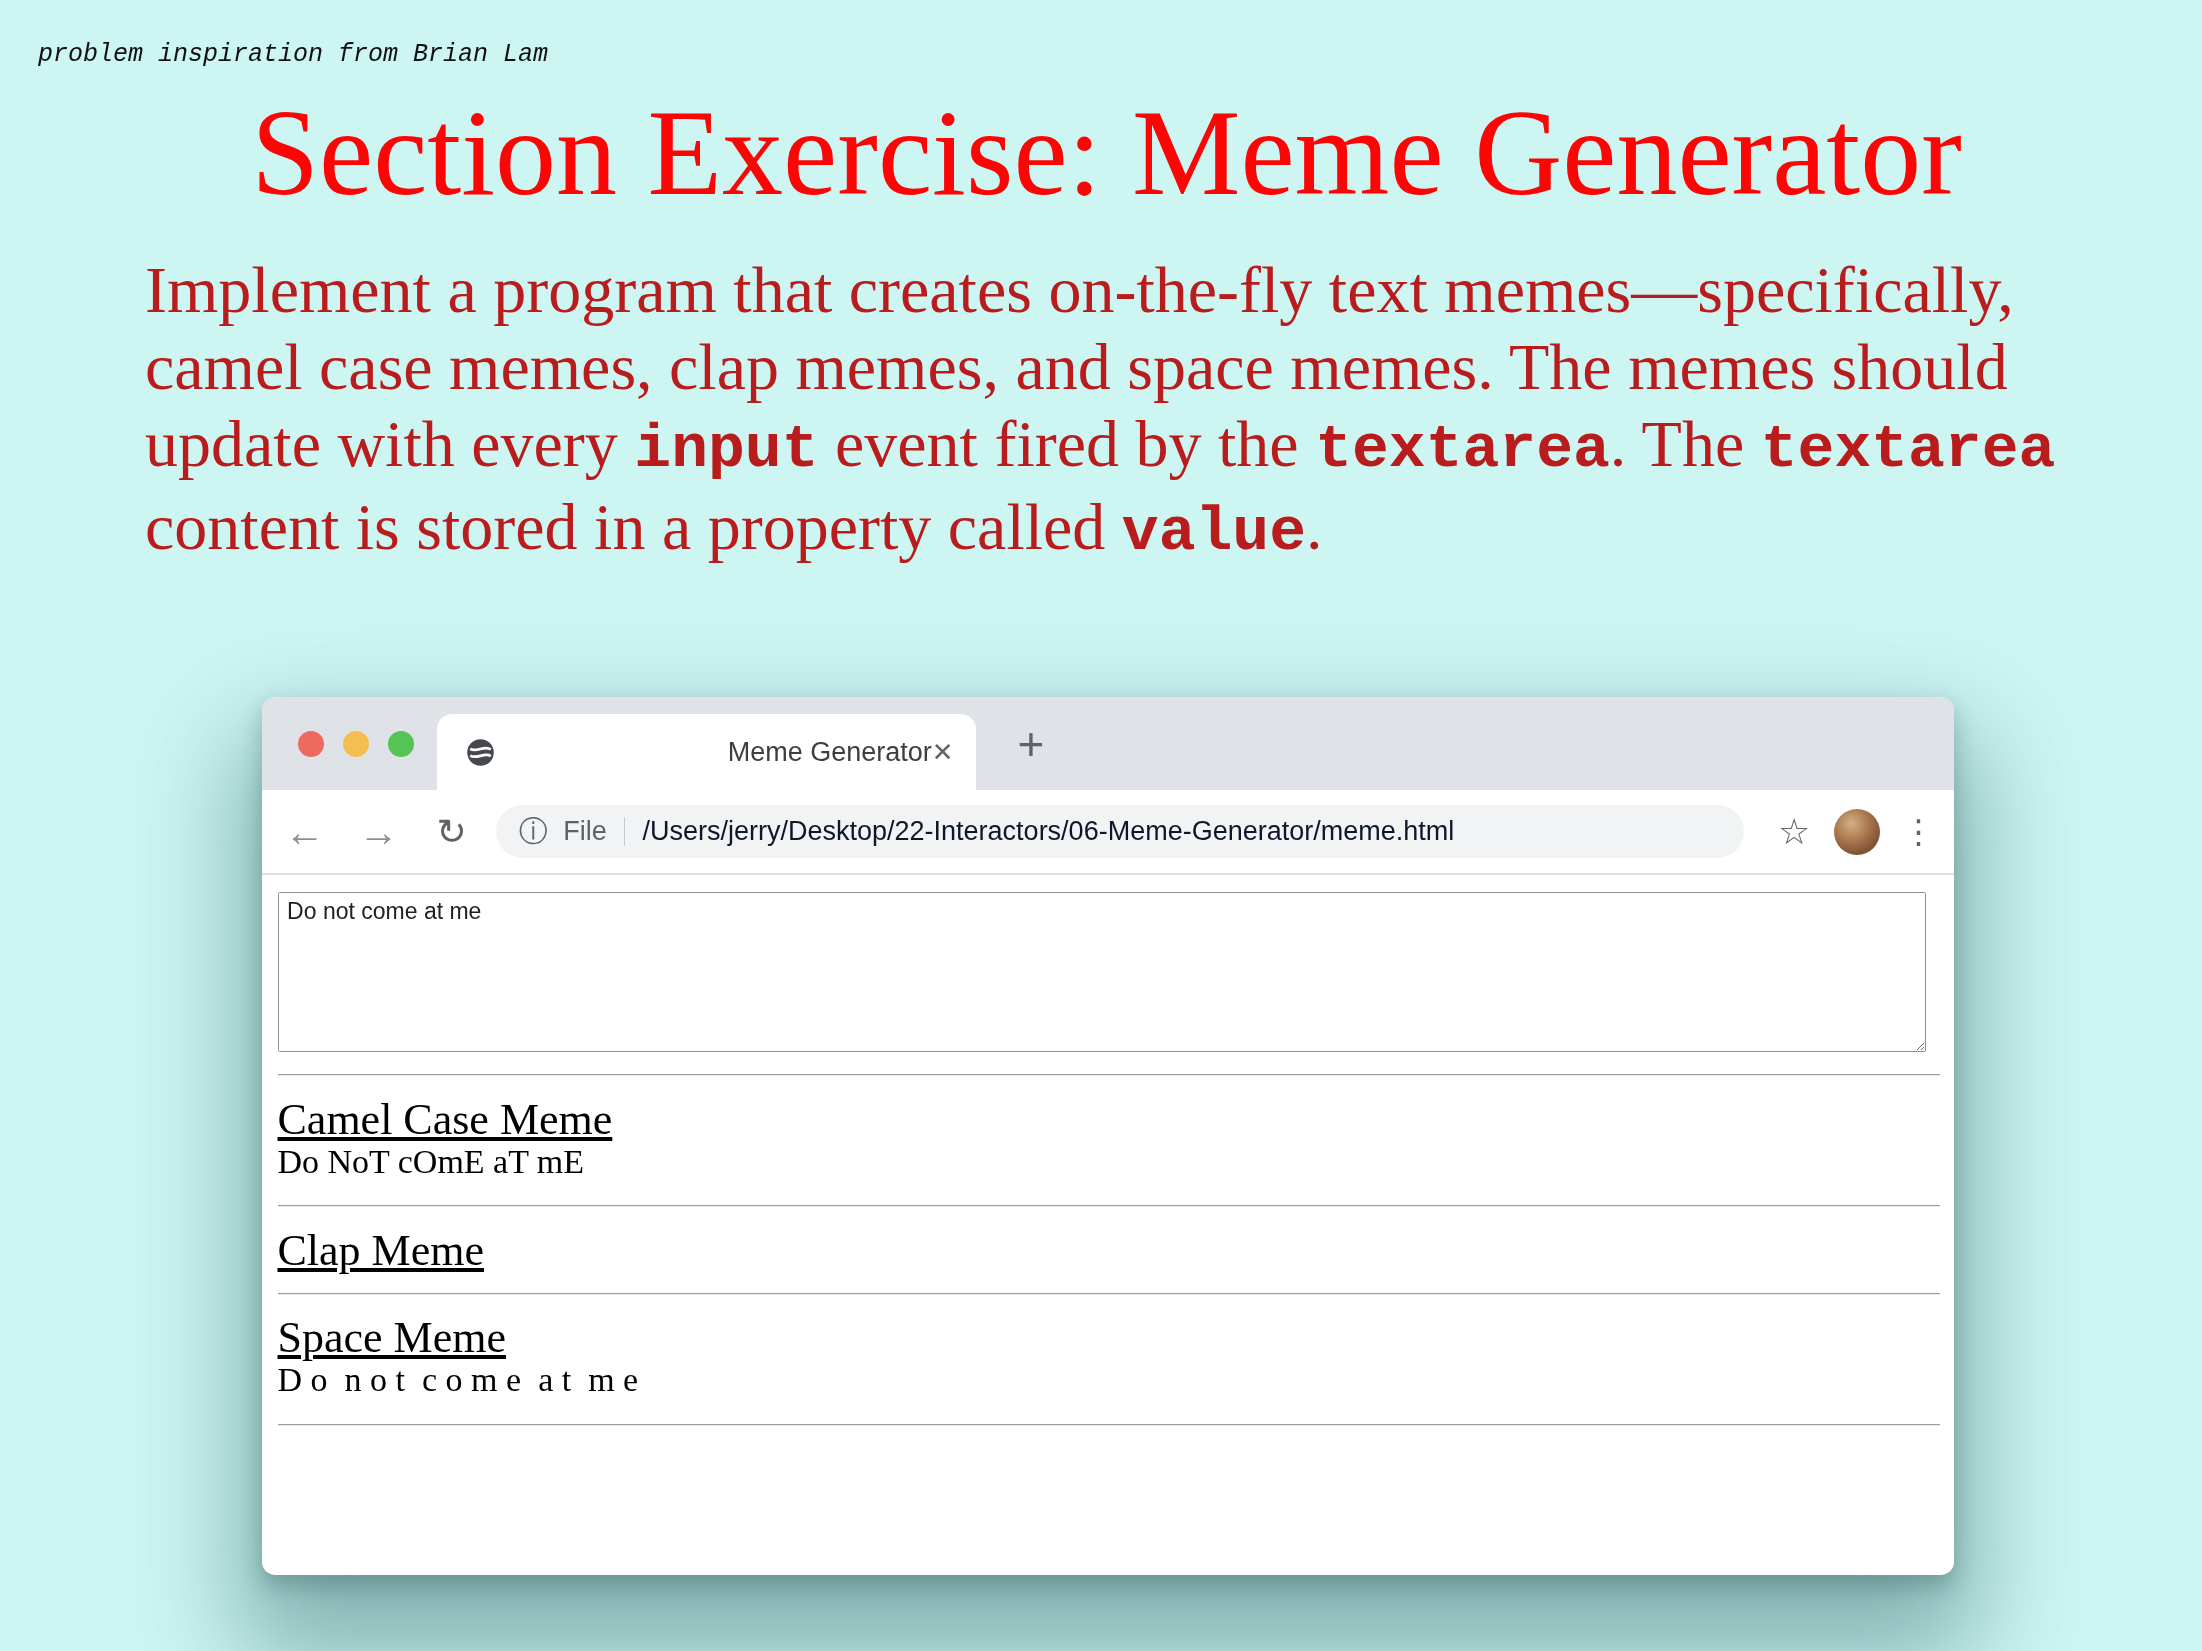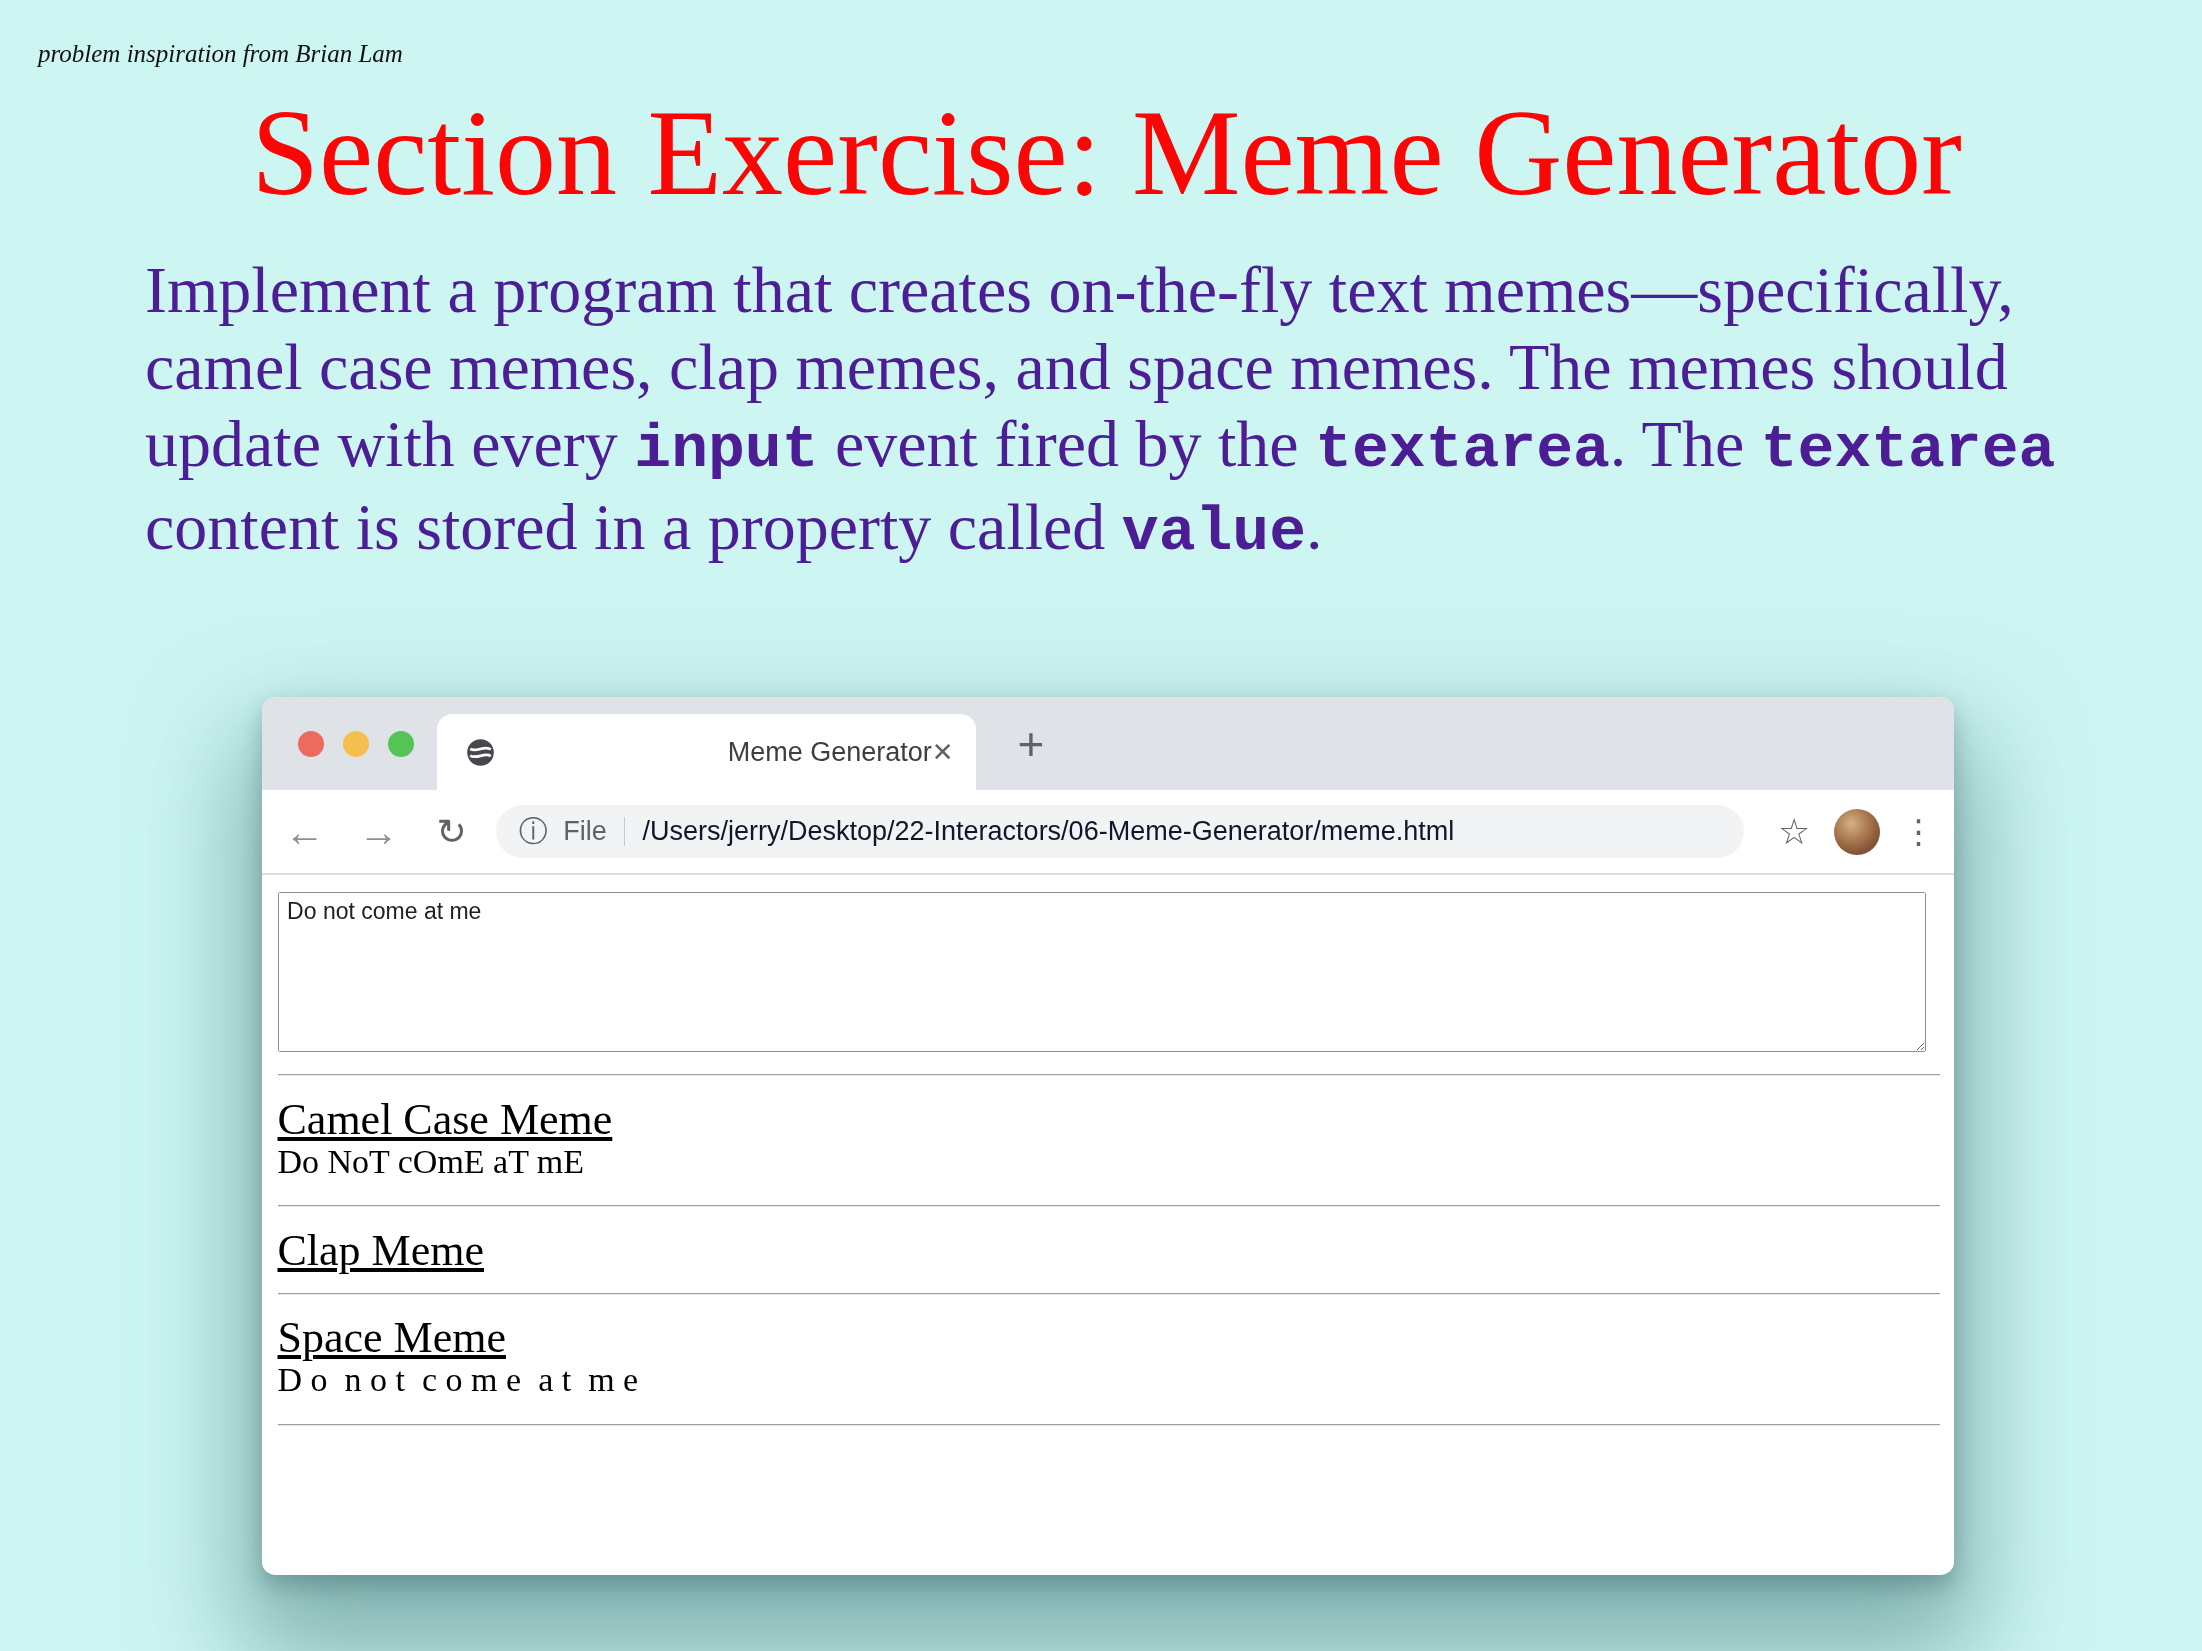--- a/index.html
+++ b/index.html
@@ -6,24 +6,24 @@
     --bg:#cdf6f3; --title_red:#fb0505; --tab_strip:#dfe2e6; --icon_gray:#5f6368;
     --chrome_text:#3c4043; --pill_bg:#f1f3f4; --tl_red:#ed6a5e; --tl_yellow:#f5bf4f;
     --tl_green:#56c454; --avatar_brown:#8a5a3a;
   }
   *{box-sizing:border-box;margin:0;padding:0;}
   html,body{width:2203px;height:1652px;}
   body{background:var(--bg);font-family:"Liberation Sans","DejaVu Sans",sans-serif;overflow:hidden;}
   .slide{position:relative;width:2203px;height:1652px;background:var(--bg);}
 
   .credit{position:absolute;left:38px;top:40px;font-style:italic;font-size:25px;color:#111;
-    font-family:Liberation Serif, serif;}
+    font-family:Liberation Mono, monospace;}
   .title{position:absolute;top:89px;left:5px;width:100%;text-align:center;color:var(--title_red);
     font-family:"Liberation Serif","DejaVu Serif",serif;font-size:122px;line-height:1.05;font-weight:400;}
-  .intro{position:absolute;top:251px;left:145px;width:1979px;color:#4c1d95;
+  .intro{position:absolute;top:251px;left:145px;width:1979px;color:#b91c1c;
     font-family:"Liberation Serif","DejaVu Serif",serif;font-size:66px;line-height:77px;}
   .intro .mono{font-family:"Liberation Mono","DejaVu Sans Mono",monospace;font-weight:700;font-size:0.93em;}
 
   
   .window{position:absolute;left:262px;top:697px;width:1692px;height:878px;background:#fff;
     border-radius:13.8px;overflow:hidden;
     box-shadow:0 10.3px 22.4px rgba(20,60,60,.28), 0 60px 103px 26px rgba(72,126,123,.55);}
   .tabstrip{position:relative;height:93px;background:var(--tab_strip);text-align:right;}
   .lights{position:absolute;left:36px;top:34px;display:flex;gap:19px;}
   .light{width:26px;height:26px;border-radius:50%;}

